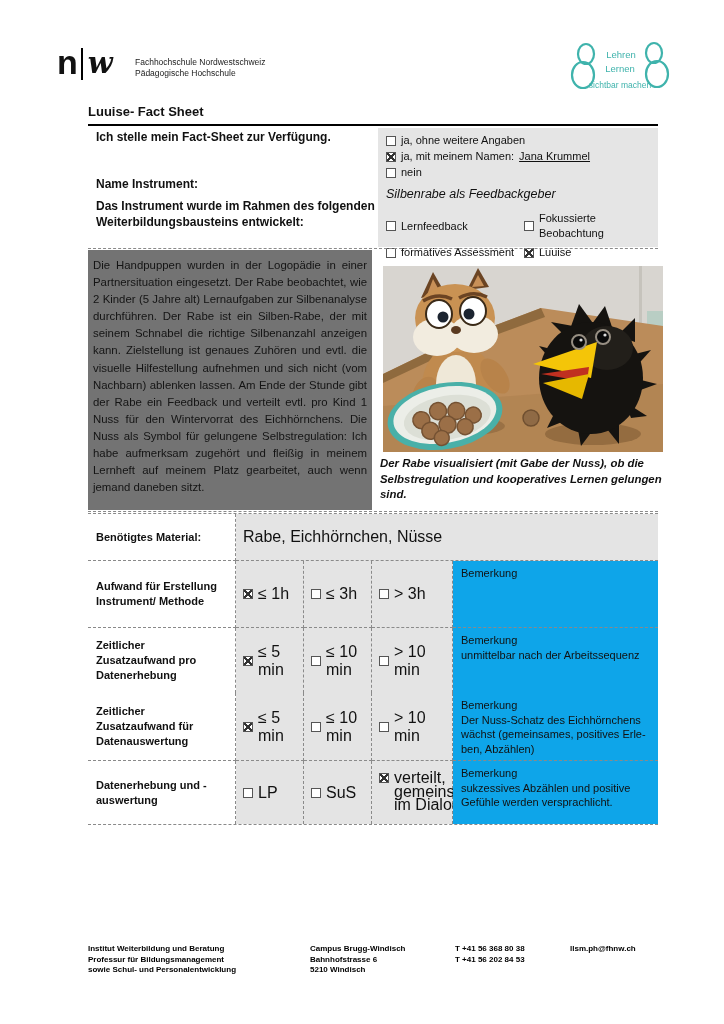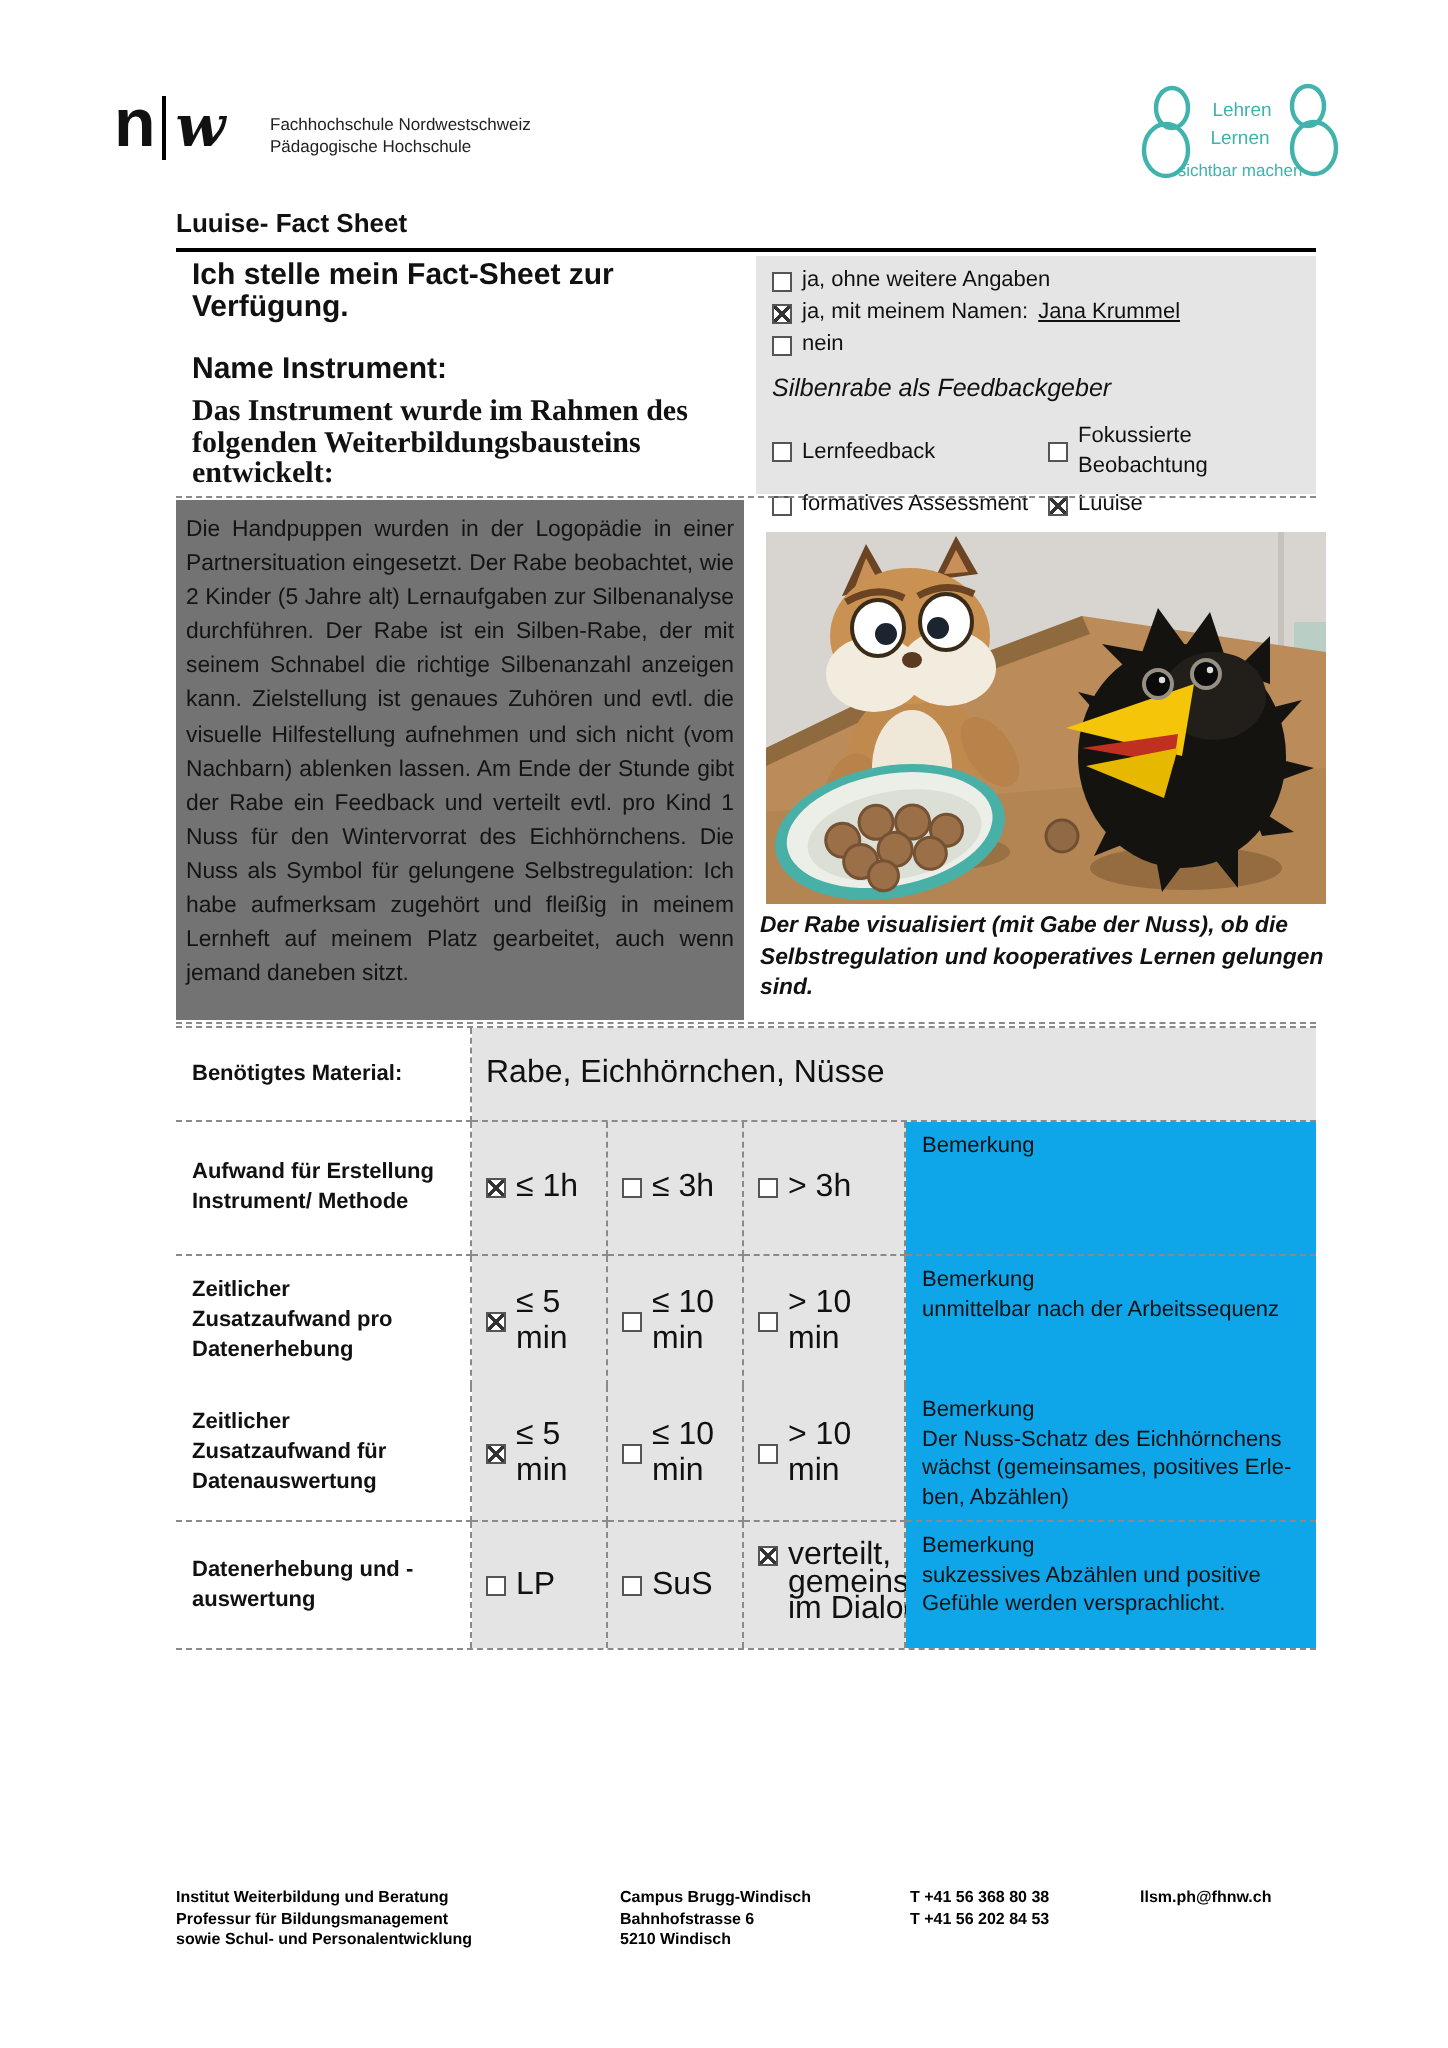--- a/index.html
+++ b/index.html
@@ -12,21 +12,21 @@
   .logo-n { font-size:34px; font-weight:bold; line-height:28px; letter-spacing:-1px; }
   .logo-bar { width:2px; height:32px; background:#000; margin:0 5px 0 4px; }
   .logo-w { font-family:"DejaVu Serif",serif; font-style:italic; font-weight:bold; font-size:29px; line-height:30px; }
   .org { left:135px; top:57px; font-size:8.5px; line-height:10.5px; color:#222; }
   .badge-t { font-family:"Liberation Sans",sans-serif; }
 
   .title { left:88px; top:104px; width:570px; font-size:13px; font-weight:bold;
            padding-bottom:5px; border-bottom:2.5px solid #000; }
 
   
-  .s1-label { font-weight:bold; font-size:15px; line-height:15.5px; }
+  .s1-label { font-weight:bold; font-size:12px; line-height:15.5px; }
   .s1-gray { left:378px; top:128px; width:280px; height:119px; background:#e5e5e5;
              padding:4px 8px; box-sizing:border-box; }
   .opt { display:flex; gap:5px; align-items:center; font-size:11px; line-height:15px; margin:1px 0; }
   .cb { display:inline-block; width:10px; height:10px; border:1px solid #555; background:#fff; flex:none; box-sizing:border-box; }
   .cb.checked { background-image:
       linear-gradient(45deg, transparent 43%, #333 43%, #333 57%, transparent 57%),
       linear-gradient(-45deg, transparent 43%, #333 43%, #333 57%, transparent 57%); }
   .uname { text-decoration:underline; }
   .instrument-value { margin-top:7px; font-style:italic; font-size:12.5px; }
   .ctx-grid { margin-top:9px; display:grid; grid-template-columns:138px 1fr; row-gap:2px; }
@@ -83,21 +83,21 @@
     </g>
     <text class="badge-t" x="51" y="18" text-anchor="middle" font-size="9.5" fill="#3fb3ac">Lehren</text>
     <text class="badge-t" x="50" y="32" text-anchor="middle" font-size="9.5" fill="#3fb3ac">Lernen</text>
     <text class="badge-t" x="50" y="48" text-anchor="middle" font-size="8.5" fill="#3fb3ac">sichtbar machen</text>
   </svg>
 
   <div class="abs title">Luuise- Fact Sheet</div>
 
   <div class="abs s1-label" style="left:96px; top:130px; width:274px;">Ich stelle mein Fact-Sheet zur Verfügung.</div>
   <div class="abs s1-label" style="left:96px; top:177px;">Name Instrument:</div>
-  <div class="abs s1-label" style="left:96px; top:199px; width:284px;font-family:Liberation Serif, serif;">Das Instrument wurde im Rahmen des folgenden Weiterbildungsbausteins entwickelt:</div>
+  <div class="abs s1-label" style="left:96px; top:199px; width:284px;">Das Instrument wurde im Rahmen des folgenden Weiterbildungsbausteins entwickelt:</div>
 
   <div class="abs s1-gray">
     <div class="opt">
       <span class="cb"></span>
       <span>ja, ohne weitere Angaben</span>
     </div>
     <div class="opt">
       <span class="cb checked"></span>
       <span>ja, mit meinem Namen:</span>
       <span class="uname">Jana Krummel</span>

